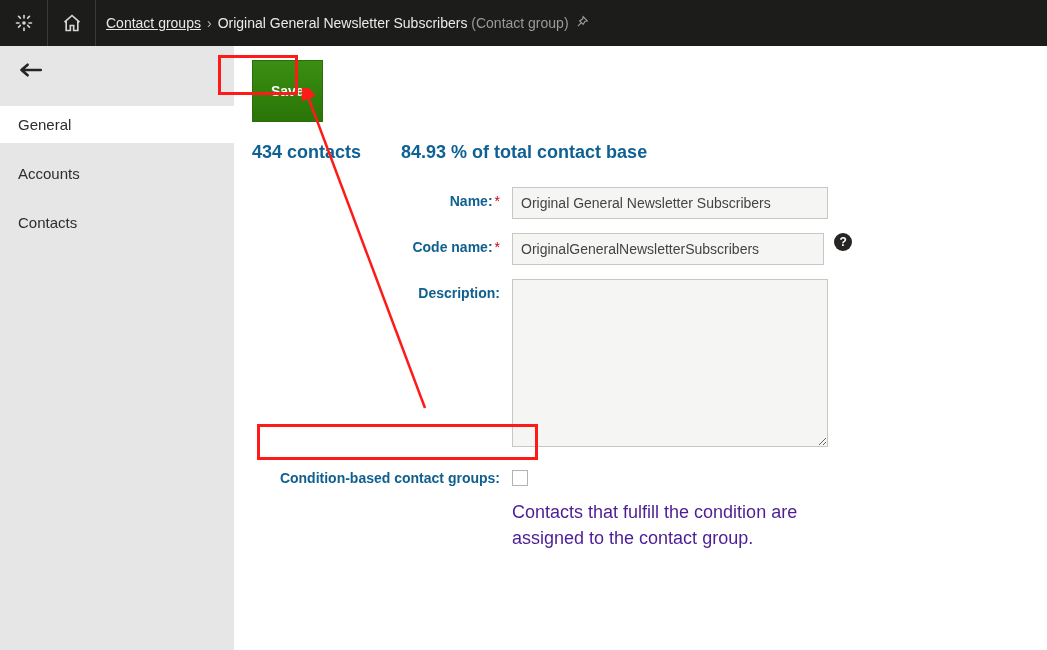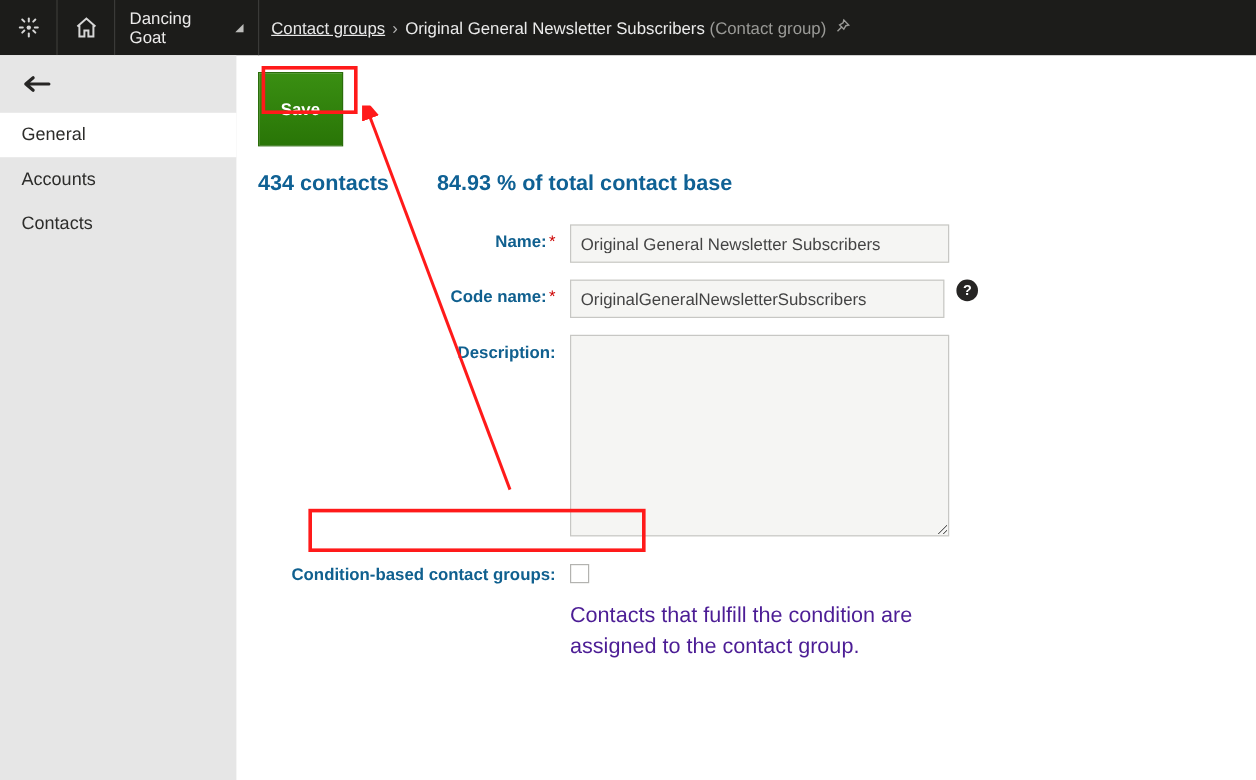--- a/index.html
+++ b/index.html
@@ -36,24 +36,25 @@
       text-decoration: underline;
     }
     .breadcrumb-sep { margin: 0 6px; color:#b5b5b5;}
     .bc-item { color:#eaeaea; }
     .bc-type { color:#9a9a97; }
     .pin { margin-left: 6px; color:#9a9a97;}
     svg.icon { width: 20px; height: 20px; }
     
     .wrapper { display:flex; height: calc(650px - 46px); }
     .leftcol {
-      width: 197px;
+      width: 234px;
       background: #e6e6e6;
       display:flex;
       flex-direction:column;
+      gap:12px;
     }
     .backrow {
       height: 48px;
       display:flex;
       align-items:center;
       padding-left: 18px;
     }
     .nav-item {
       padding: 10px 18px;
       font-size: 15px;
@@ -189,24 +190,20 @@
         <rect x="15" y="4" width="5" height="2" rx="1" transform="rotate(-45 17.5 5)"></rect>
         <rect x="4" y="15" width="5" height="2" rx="1" transform="rotate(-45 6.5 16)"></rect>
       </g>
     </svg>
   </div>
   <div class="topbar-cell home-cell">
     <svg class="icon" viewBox="0 0 24 24">
       <path fill="none" stroke="#d6d6d6" stroke-width="2" d="M3 11 L12 3 L21 11 M5 10 V21 H10 V15 H14 V21 H19 V10"></path>
     </svg>
   </div>
-  <div class="topbar-cell site-cell">
-    <span>Dancing Goat</span>
-    <span class="tri">◢</span>
-  </div>
   <div class="topbar-cell breadcrumb-cell">
     <a href="#">Contact groups</a>
     <span class="breadcrumb-sep">›</span>
     <span class="bc-item">Original General Newsletter Subscribers</span>
     &nbsp;<span class="bc-type">(Contact group)</span>
     <span class="pin">
       <svg width="14" height="14" viewBox="0 0 24 24">
           <path fill="none" stroke="#9a9a97" stroke-width="2" d="M14 3l7 7-4 1-3 5-3-3-6 6 6-6-3-3 5-3 1-4z"></path>
         </svg>
     </span>

